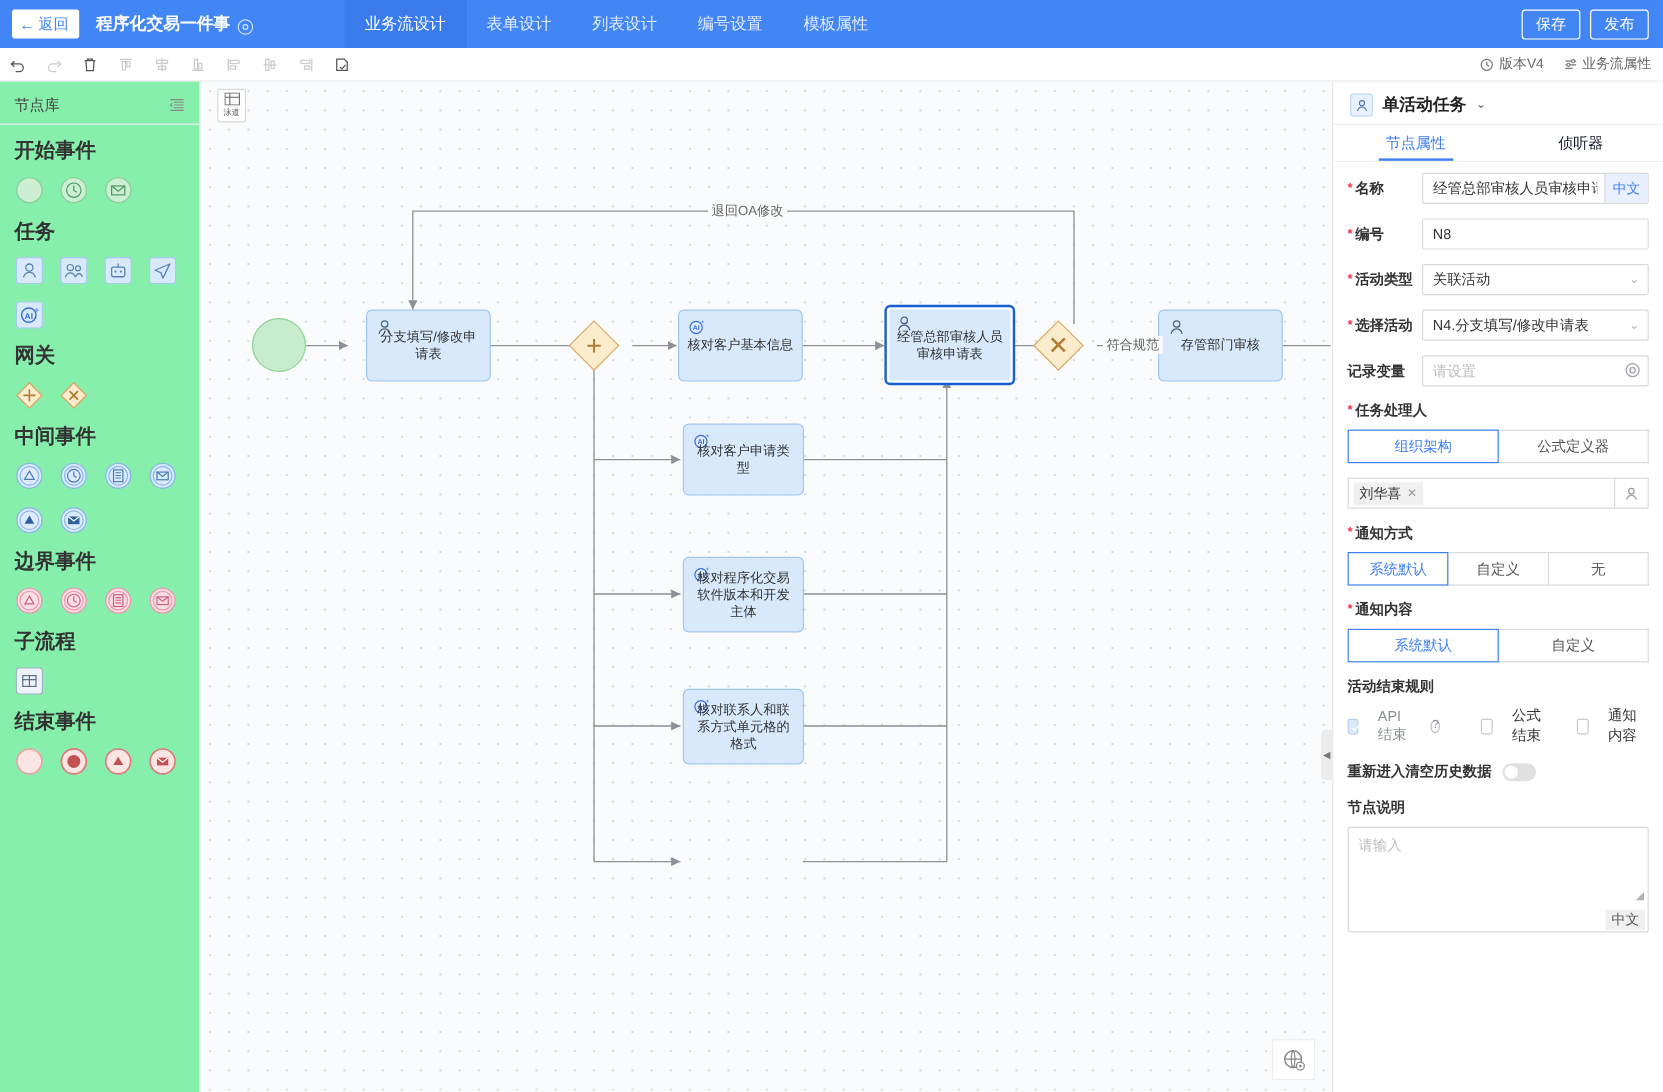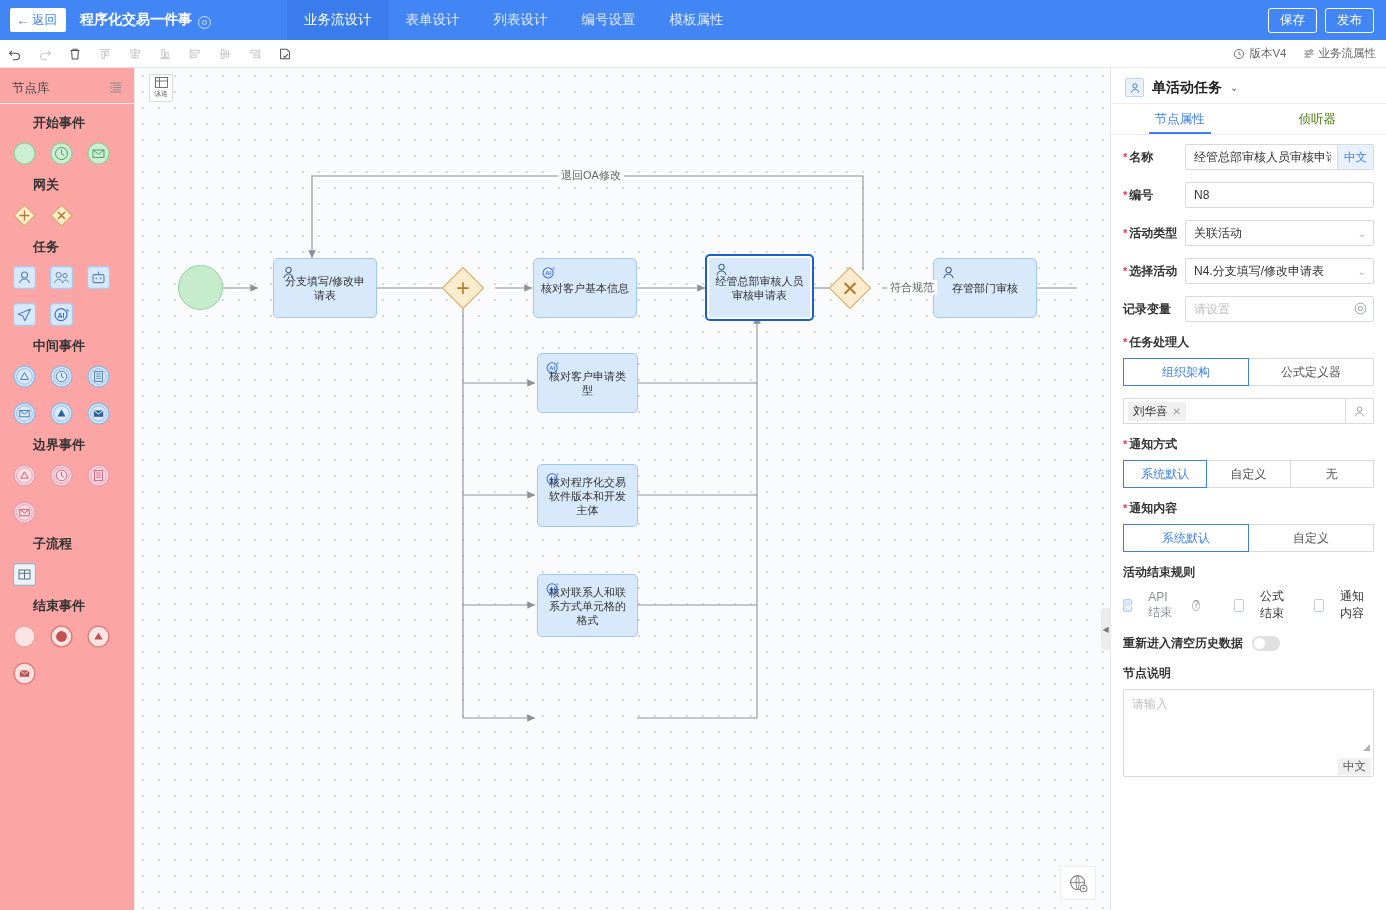--- a/index.html
+++ b/index.html
@@ -51,28 +51,28 @@
   }
   .tool svg{ display:block; }
   .toolbar-right{
     position:absolute; right:10px; display:flex; align-items:center; gap:16px;
     font-size:11.5px; color:#666;
   }
   .toolbar-right span.it{ display:flex; align-items:center; gap:4px; cursor:pointer;}
   
   .main{ display:flex; height:842px; }
   
-  .nodelib{ width:135px; border-right:1px solid #e8e8e8; background:#fca5a5; position:relative;}
+  .nodelib{ width:167px; border-right:1px solid #e8e8e8; background:#86efac; position:relative;}
   .nodelib-head{
     height:30px; display:flex; align-items:center; justify-content:space-between;
     padding:0 12px; font-size:12.5px; color:#444; border-bottom:1px solid #eee;
     margin-top:6px;
   }
   .nl-group{ padding:10px 12px 0 12px; }
-  .nl-title{ font-size:13px; color:#333; font-weight:bold; margin-bottom:9px;margin-left:21px; }
+  .nl-title{ font-size:17px; color:#333; font-weight:bold; margin-bottom:9px; }
   .nl-icons{ display:flex; flex-wrap:wrap; gap:12px; }
   .nl-ic{ width:25px; height:25px; display:flex;align-items:center;justify-content:center; cursor:grab; }
   
   .canvas{
     flex:1; position:relative; overflow:hidden;
     background-color:#fafbfc;
     background-image:radial-gradient(#d4d8de 0.9px, transparent 0.9px);
     background-size:16px 16px;
   }
   .swim-tool{
@@ -126,21 +126,21 @@
     height:32px; display:flex; align-items:center; gap:8px; padding:0 14px;
     border-bottom:1px solid #eee; margin-top:4px;
   }
   .props-head .pic{
     width:19px;height:19px;background:#e8f1fd;border:1px solid #bcd8f7;border-radius:2px;
     display:flex;align-items:center;justify-content:center;
   }
   .props-title{ font-size:14px; font-weight:bold; color:#222; }
   .ptabs{ display:flex; border-bottom:1px solid #eee; }
   .ptab{
-    flex:1; text-align:center; height:30px; line-height:30px; font-size:12.5px; color:#4d7c0f;
+    flex:1; text-align:center; height:30px; line-height:30px; font-size:12.5px; color:#0f172a;
     cursor:pointer;
   }
   .ptab.active{ color:#3d7ff0; }
   .ptab.active::after{
     content:""; display:block; width:62px; height:2px; background:#3d7ff0; margin:-2px auto 0;
   }
   .form{ padding:9px 12px 0 12px; }
   .frow{ display:flex; align-items:center; margin-bottom:12px; }
   .flabel{
     width:62px; font-size:12px; color:#333; font-weight:bold; flex:none;
@@ -365,38 +365,20 @@
             <svg width="23" height="23">
               <circle cx="11.5" cy="11.5" r="10.5" fill="#ccefd3" stroke="#8ed09b" stroke-width="1.2"></circle>
               <rect x="6" y="8" width="11" height="7.4" fill="none" stroke="#4f9a61" stroke-width="1"></rect>
               <path d="M6 8l5.5 4.3L17 8" fill="none" stroke="#4f9a61" stroke-width="1"></path>
             </svg>
           </div>
       </div>
     </div>
 
     <div class="nl-group">
-      <div class="nl-title">网关</div>
-      <div class="nl-icons">
-        <div class="nl-ic">
-            <svg width="25" height="25">
-              <rect x="5.1" y="5.1" width="14.8" height="14.8" transform="rotate(45 12.5 12.5)" fill="#fbeccd" stroke="#d9ab6a" stroke-width="1.2"></rect>
-              <path d="M12.5 7.5v10M7.5 12.5h10" stroke="#b07c31" stroke-width="1.3"></path>
-            </svg>
-          </div>
-        <div class="nl-ic">
-            <svg width="25" height="25">
-              <rect x="5.1" y="5.1" width="14.8" height="14.8" transform="rotate(45 12.5 12.5)" fill="#fbeccd" stroke="#d9ab6a" stroke-width="1.2"></rect>
-              <path d="M9 9l7 7M16 9l-7 7" stroke="#b07c31" stroke-width="1.5"></path>
-            </svg>
-          </div>
-      </div>
-    </div>
-
-    <div class="nl-group">
       <div class="nl-title">任务</div>
       <div class="nl-icons">
         <div class="nl-ic">
             <svg width="23" height="23">
               <rect x="0.6" y="0.6" width="21.8" height="21.8" rx="3" fill="#d7e9fb" stroke="#a7cbef" stroke-width="1.1"></rect>
               <circle cx="11.5" cy="9" r="3" fill="none" stroke="#5b82b0" stroke-width="1.1"></circle>
               <path d="M6.5 17c1-3 3-4 5-4s4 1 5 4" fill="none" stroke="#5b82b0" stroke-width="1.1"></path>
             </svg>
           </div>
         <div class="nl-ic">
@@ -422,20 +404,38 @@
               <rect x="0.6" y="0.6" width="21.8" height="21.8" rx="3" fill="#d7e9fb" stroke="#a7cbef" stroke-width="1.1"></rect>
               <path d="M17.5 6L5.3 11.2l4.7 1.9 1.8 4.6z" fill="none" stroke="#5b82b0" stroke-width="1.1" stroke-linejoin="round"></path>
             </svg>
           </div>
         <div class="nl-ic">
             <svg width="23" height="23">
               <rect x="0.6" y="0.6" width="21.8" height="21.8" rx="3" fill="#d7e9fb" stroke="#a7cbef" stroke-width="1.1"></rect>
               <circle cx="11" cy="11.6" r="6" fill="none" stroke="#3a6fd8" stroke-width="1.2"></circle>
               <text x="11" y="14.6" font-size="7" text-anchor="middle" fill="#3a6fd8" font-family="sans-serif" font-weight="bold">AI</text>
               <path d="M17.6 5.2l.7 1.6 1.6.7-1.6.7-.7 1.6-.7-1.6-1.6-.7 1.6-.7z" fill="#7ba4f0"></path>
+            </svg>
+          </div>
+      </div>
+    </div>
+
+    <div class="nl-group">
+      <div class="nl-title">网关</div>
+      <div class="nl-icons">
+        <div class="nl-ic">
+            <svg width="25" height="25">
+              <rect x="5.1" y="5.1" width="14.8" height="14.8" transform="rotate(45 12.5 12.5)" fill="#fbeccd" stroke="#d9ab6a" stroke-width="1.2"></rect>
+              <path d="M12.5 7.5v10M7.5 12.5h10" stroke="#b07c31" stroke-width="1.3"></path>
+            </svg>
+          </div>
+        <div class="nl-ic">
+            <svg width="25" height="25">
+              <rect x="5.1" y="5.1" width="14.8" height="14.8" transform="rotate(45 12.5 12.5)" fill="#fbeccd" stroke="#d9ab6a" stroke-width="1.2"></rect>
+              <path d="M9 9l7 7M16 9l-7 7" stroke="#b07c31" stroke-width="1.5"></path>
             </svg>
           </div>
       </div>
     </div>
 
     <div class="nl-group">
       <div class="nl-title">中间事件</div>
       <div class="nl-icons">
         <div class="nl-ic">
             <svg width="23" height="23">

